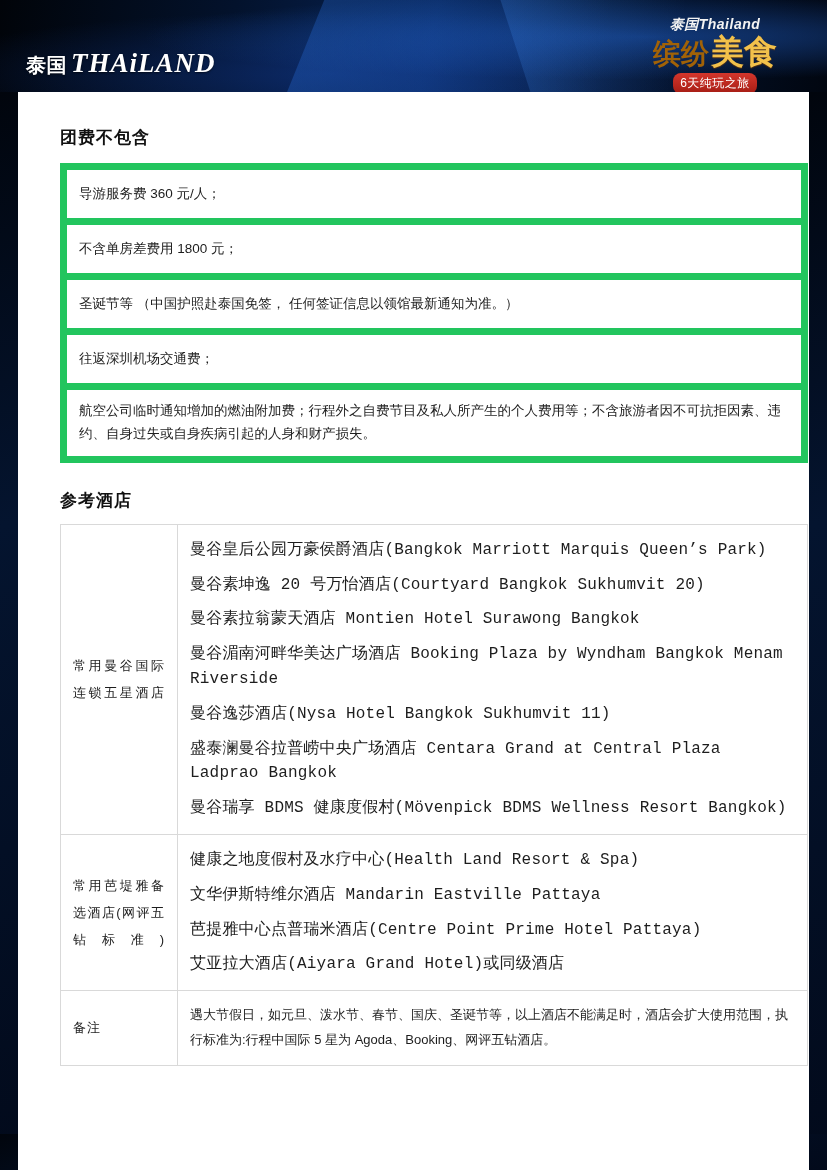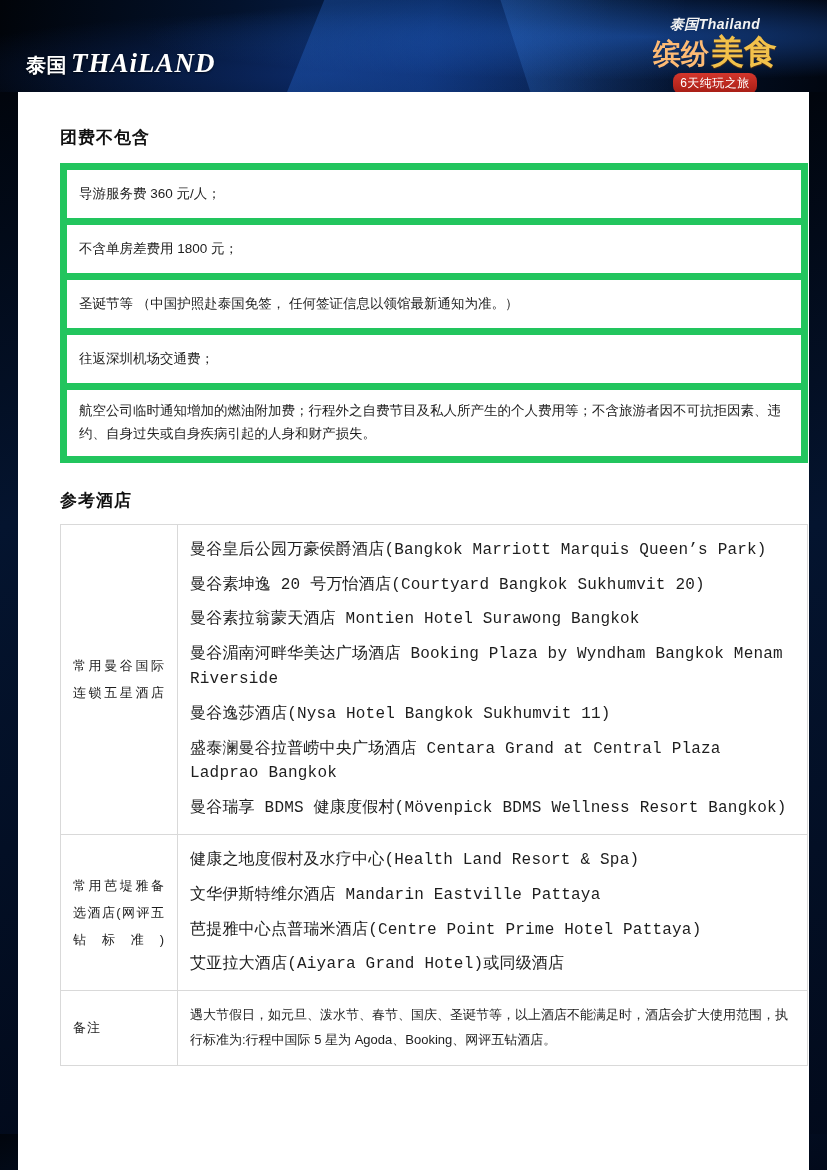--- a/index.html
+++ b/index.html
@@ -96,21 +96,21 @@
     color: #f3f3f3;
   }
   .logo-badge .line2 {
     margin-top: 1px;
     font-size: 28px;
     font-weight: bold;
     line-height: 1.05;
     white-space: nowrap;
   }
   .logo-badge .line2 .left {
-    color: #fdba74;
+    color: #a16207;
   }
   .logo-badge .line2 .right {
     color: #f2c14b;
     font-family: "Liberation Serif", serif;
     font-size: 33px;
     margin-left: 2px;
     text-shadow: 0 1px 1px rgba(120,60,0,0.7);
   }
   .logo-badge .ribbon {
     display: inline-block;

